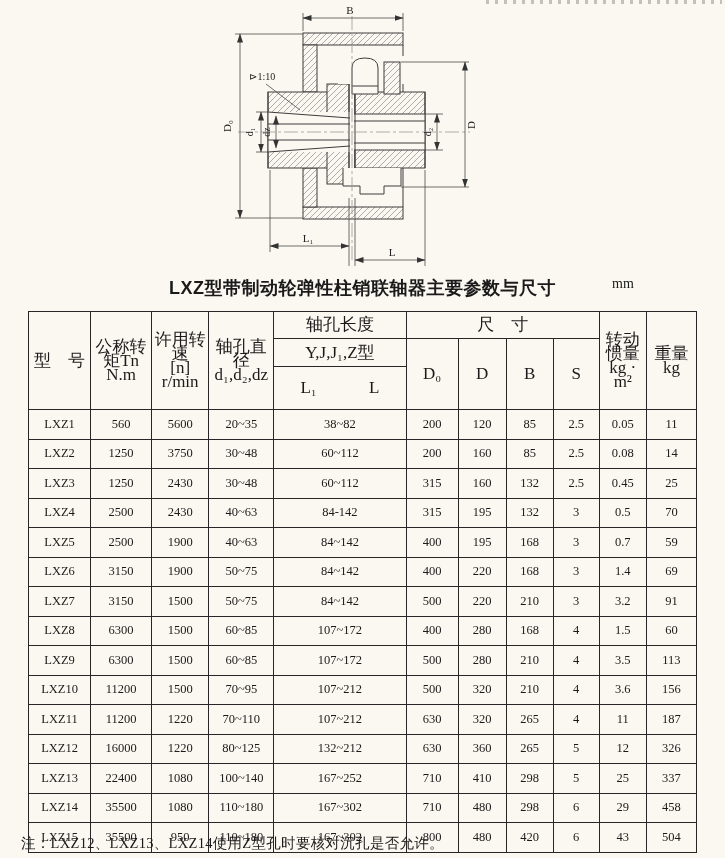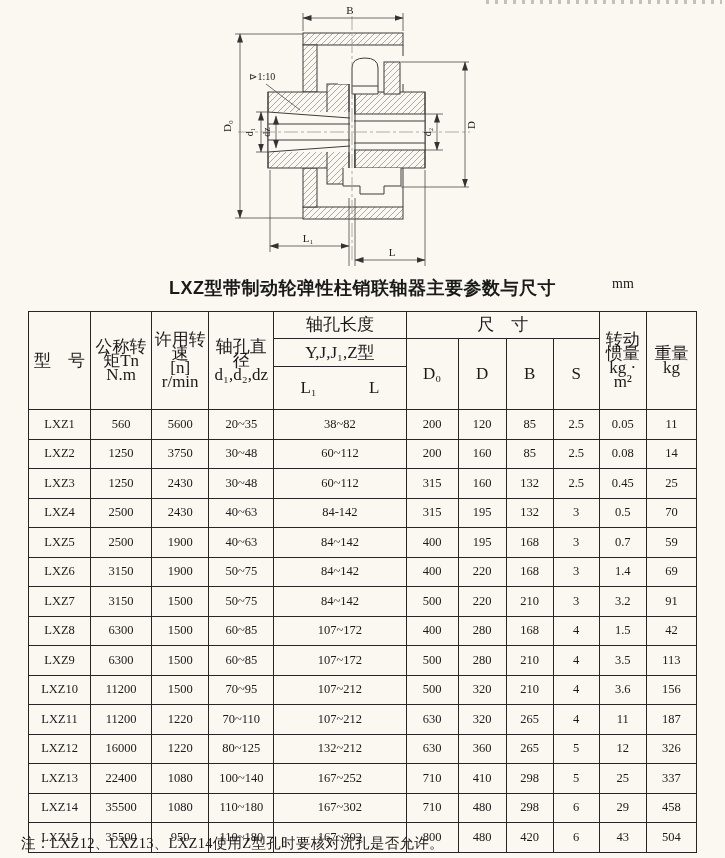--- a/index.html
+++ b/index.html
@@ -317,21 +317,21 @@
         <td>LXZ8</td>
         <td>6300</td>
         <td>1500</td>
         <td>60~85</td>
         <td>107~172</td>
         <td>400</td>
         <td>280</td>
         <td>168</td>
         <td>4</td>
         <td>1.5</td>
-        <td>42</td>
+        <td>60</td>
       </tr>
       <tr>
         <td>LXZ9</td>
         <td>6300</td>
         <td>1500</td>
         <td>60~85</td>
         <td>107~172</td>
         <td>500</td>
         <td>280</td>
         <td>210</td>

